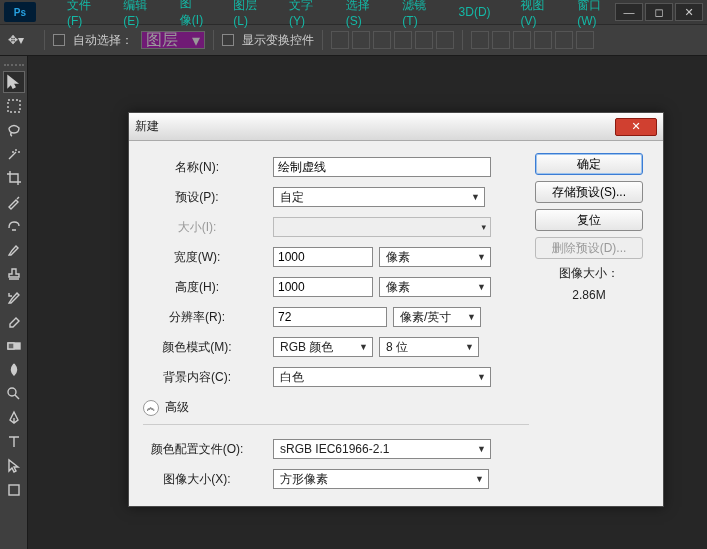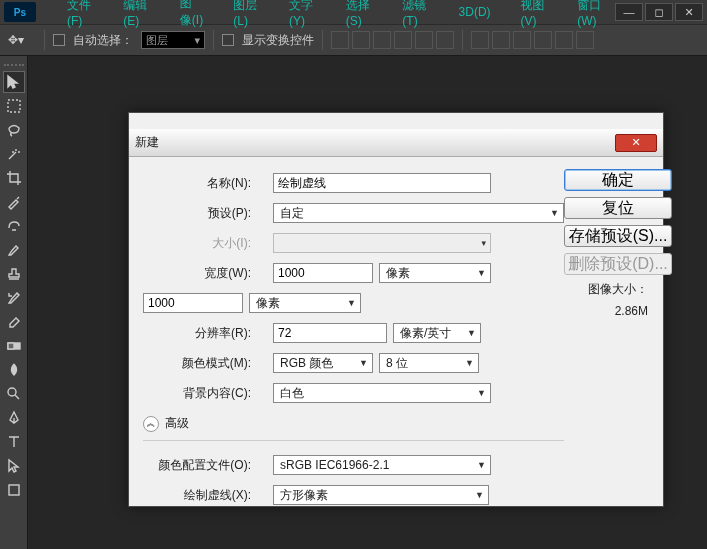--- a/index.html
+++ b/index.html
@@ -9,57 +9,57 @@
 .logo { width: 48px; height: 20px; background: #001d36; color: #27a1e0; font-size: 10px; font-weight: bold; display: flex; align-items: center; justify-content: center; border-radius: 2px; margin-right: 8px; }
 .menu-item { color: #14b8a6; font-size: 12px; padding: 0 7px; cursor: pointer; margin-left: 16px; }
 .winbtns { margin-left: auto; display: flex; }
 .winbtn { width: 28px; height: 18px; background: #2a2a2a; color: #ccc; font-size: 11px; display: flex; align-items: center; justify-content: center; margin-left: 2px; border: 1px solid #555; cursor: pointer; }
 
 .optbar { height: 32px; background: #3f3f3f; border-top: 1px solid #2a2a2a; border-bottom: 1px solid #1a1a1a; display: flex; align-items: center; padding: 0 8px; gap: 8px; }
 .tool-ind { width: 28px; height: 20px; color: #ccc; font-size: 12px; display: flex; align-items: center; }
 .sep { width: 1px; height: 20px; background: #555; }
 .chk { width: 12px; height: 12px; border: 1px solid #888; background: #3a3a3a; display: inline-block; }
 .optlabel { color: #ccc; font-size: 12px; }
-.mini-dd { width: 64px; height: 18px; background: #000000; border: 1px solid #666; color: #999; font-size: 11px; padding: 0 4px; display: flex; align-items: center; justify-content: space-between; }
+.mini-dd { width: 64px; height: 18px; background: #701a75; border: 1px solid #666; color: #999; font-size: 16px; padding: 0 4px; display: flex; align-items: center; justify-content: space-between; }
 .alignbtn { width: 18px; height: 18px; border: 1px solid #555; background: #3f3f3f; }
 
 .work { position: absolute; top: 56px; left: 0; right: 0; bottom: 0; display: flex; }
 .toolcol { width: 28px; background: #3f3f3f; border-right: 1px solid #1a1a1a; display: flex; flex-direction: column; align-items: center; padding-top: 4px; }
 .toolcol .grab { width: 20px; height: 6px; border-bottom: 2px dotted #666; margin-bottom: 4px; }
 .toolbtn { width: 22px; height: 22px; margin: 1px 0; display: flex; align-items: center; justify-content: center; color: #ccc; font-size: 12px; cursor: pointer; position: relative; }
 .toolbtn.sel { background: #2c2c2c; border: 1px solid #666; }
 .toolbtn svg { width: 16px; height: 16px; stroke: #ccc; fill: none; stroke-width: 1.4; }
 
 .canvas { flex: 1; background: #262626; position: relative; }
 
 .dialog { position: absolute; left: 128px; top: 112px; width: 536px; height: 395px; background: #f0f0f0; border: 1px solid #4a4a4a; box-shadow: 0 0 12px rgba(0,0,0,.5); }
-.dlg-title { height: 28px; background: linear-gradient(#fdfdfd,#d9d9d9); display: flex; align-items: center; padding: 0 6px; border-bottom: 1px solid #aaa; margin-top: 16px; }
+.dlg-title { height: 28px; background: linear-gradient(#fdfdfd,#d9d9d9); display: flex; align-items: center; padding: 0 6px; border-bottom: 1px solid #aaa; }
 .dlg-title span { font-size: 12px; color: #222; }
 .dlg-close { margin-left: auto; width: 42px; height: 18px; background: #d04030; border: 1px solid #8a1a10; border-radius: 2px; color: #fff; font-size: 11px; display: flex; align-items: center; justify-content: center; cursor: pointer; }
 
 .dlg-body { display: flex; padding: 12px 14px; height: calc(100% - 28px); }
 .leftpane { flex: 1; }
 .rightpane { width: 120px; display: flex; flex-direction: column; gap: 6px; align-items: center; }
 
 .row { display: flex; align-items: center; height: 28px; margin-bottom: 2px; font-size: 12px; color: #222; }
 .row.off { color: #999; }
-.lbl { width: 130px; text-align: right; padding-right: 22px; }
+.lbl { width: 130px; text-align: center; padding-right: 22px; }
 .txtin { height: 20px; border: 1px solid #888; background: #fff; padding: 0 4px; font-size: 12px; }
 .dd { height: 20px; border: 1px solid #888; background: #fff; font-size: 12px; display: flex; align-items: center; padding: 0 4px 0 6px; justify-content: space-between; cursor: pointer; }
 .dd.off { background: #eee; border-color: #bbb; color:#999; }
 .dd .arr { font-size: 9px; color: #333; }
 
-.dbtn { width: 108px; height: 22px; background: linear-gradient(#fdfdfd,#e6e6e6); border: 1px solid #8a8a8a; border-radius: 3px; font-size: 16px; cursor: pointer; }
+.dbtn { width: 108px; height: 22px; background: linear-gradient(#fdfdfd,#e6e6e6); border: 1px solid #8a8a8a; border-radius: 3px; font-size: 12px; cursor: pointer; }
 .dbtn.primary { border: 1px solid #3b7cd4; box-shadow: inset 0 0 0 1px #9cc3ee; }
 .dbtn.disabled { color: #999; border-color: #bbb; background: #eee; }
 
 .adv { display: flex; align-items: center; gap: 6px; font-size: 12px; color: #222; margin: 8px 0 8px 0; }
 .advbtn { width: 16px; height: 16px; border: 1px solid #999; border-radius: 8px; display: flex; align-items: center; justify-content: center; font-size: 9px; background: #fff; cursor: pointer; }
 
-.sizeinfo { text-align: right; font-size: 12px; color: #222; }
+.sizeinfo { text-align: center; font-size: 12px; color: #222; }
 .sizeinfo div { margin-bottom: 6px; }
 </style>
 </head>
 <body>
 
 <div class="titlebar">
   <div class="logo">Ps</div>
   <div class="menu-item">文件(F)</div>
   <div class="menu-item">编辑(E)</div>
   <div class="menu-item">图像(I)</div>
@@ -214,21 +214,21 @@
     <div class="dlg-close">✕</div>
   </div>
   <div class="dlg-body">
     <div class="leftpane">
       <div class="row">
         <div class="lbl">名称(N):</div>
         <input class="txtin" style="width: 218px;" value="绘制虚线">
       </div>
       <div class="row">
         <div class="lbl">预设(P):</div>
-        <div class="dd" style="width:291px">
+        <div class="dd" style="width:212px">
             <span>自定</span>
             <span class="arr">▼</span>
           </div>
       </div>
       <div class="row off">
         <div class="lbl">大小(I):</div>
         <div class="dd off" style="width:218px">
             <span></span>
             <span class="arr">▾</span>
           </div>
@@ -236,20 +236,21 @@
       <div class="row">
         <div class="lbl">宽度(W):</div>
         <input class="txtin" style="width: 100px;" value="1000">
         <div style="width:6px"></div>
         <div class="dd" style="width:112px">
             <span>像素</span>
             <span class="arr">▼</span>
           </div>
       </div>
       <div class="row">
+        <div class="lbl">高度(H):</div>
         <input class="txtin" style="width: 100px;" value="1000">
         <div style="width:6px"></div>
         <div class="dd" style="width:112px">
             <span>像素</span>
             <span class="arr">▼</span>
           </div>
       </div>
       <div class="row">
         <div class="lbl">分辨率(R):</div>
         <input class="txtin" style="width: 114px;" value="72">
@@ -284,31 +285,31 @@
       </div>
       <div style="border-top:1px solid #ccc; margin-bottom:10px;"></div>
       <div class="row">
         <div class="lbl">颜色配置文件(O):</div>
         <div class="dd" style="width:218px">
             <span>sRGB IEC61966-2.1</span>
             <span class="arr">▼</span>
           </div>
       </div>
       <div class="row">
-        <div class="lbl">绘制虚线(X):</div>
+        <div class="lbl">图像大小(X):</div>
         <div class="dd" style="width:216px">
             <span>方形像素</span>
             <span class="arr">▼</span>
           </div>
       </div>
     </div>
     <div class="rightpane">
       <button class="dbtn primary">确定</button>
+      <button class="dbtn">存储预设(S)...</button>
       <button class="dbtn">复位</button>
-      <button class="dbtn">存储预设(S)...</button>
       <button class="dbtn disabled">删除预设(D)...</button>
       <div class="sizeinfo">
         <div>图像大小：</div>
         <div>2.86M</div>
       </div>
     </div>
   </div>
 </div>
 
 </body></html>

